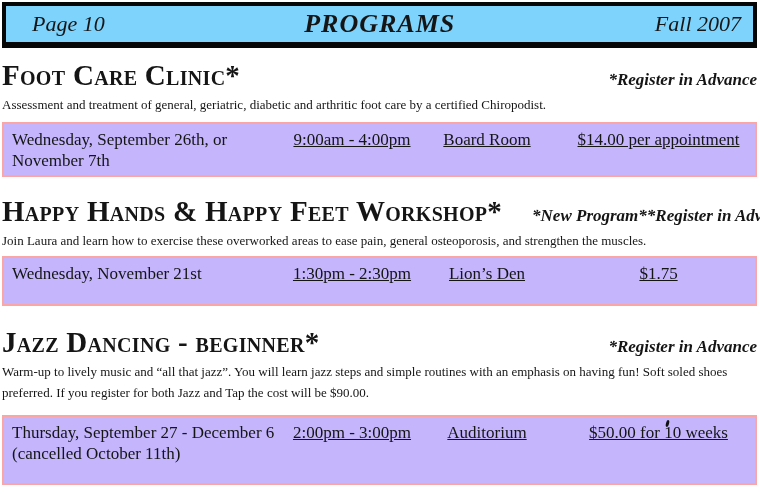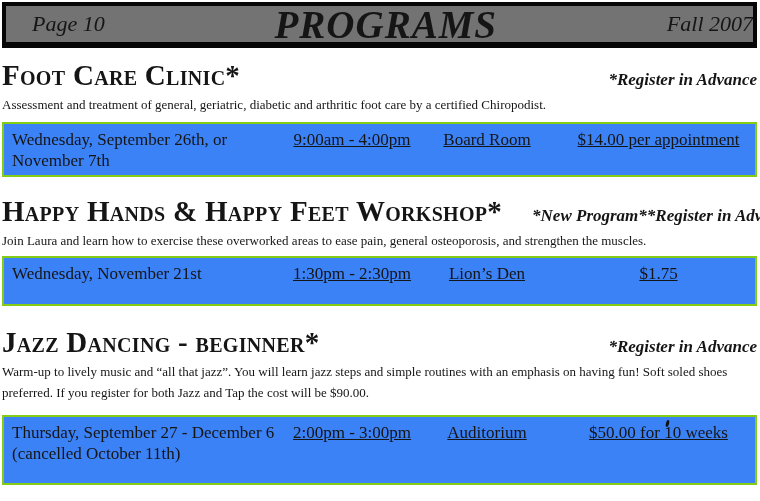--- a/index.html
+++ b/index.html
@@ -12,30 +12,30 @@
   }
 
   
   .header-box {
     margin: 2px 3px 0 2px;
     height: 46px;
     border: 4px solid #060606;
     border-bottom-width: 6px;
     display: flex;
     align-items: center;
-    background: #737373;
+    background: #7dd3fc;
   }
   .page-label { font-style: italic; font-size: 22px; margin-left: 26px; white-space: nowrap; }
   .masthead {
     flex: 1; text-align: center;
     font-weight: bold; font-style: italic;
-    font-size: 39px; letter-spacing: 1px;
+    font-size: 26px; letter-spacing: 1px;
     white-space: nowrap;
   }
-  .issue { font-style: italic; font-size: 22px; white-space: nowrap; }
+  .issue { font-style: italic; font-size: 22px; margin-right: 12px; white-space: nowrap; }
 
   
   .section { margin: 0 3px 0 2px; }
   .section.s1 { margin-top: 11px; }
   .section.s2 { margin-top: 18px; }
   .section.s3 { margin-top: 20px; }
 
   .prog-head { display: flex; align-items: baseline; }
   .prog-title {
     font-size: 29px; font-weight: bold;
@@ -45,25 +45,25 @@
   .badge { font-size: 17px; font-weight: bold; font-style: italic; white-space: nowrap; }
   .badge.mid { margin-left: 30px; }
   .badge.right { margin-left: auto; }
 
   .desc { font-size: 13px; line-height: 21px; margin-top: 2px; max-width: 752px; }
 
   
   .sched {
     display: grid;
     grid-template-columns: 288px 120px 150px 1fr;
-    border: 2px solid #84cc16;
+    border: 2px solid #fca5a5;
     font-size: 17px; line-height: 21px;
     padding-top: 5px;
     align-items: start;
-    background: #3b82f6;
+    background: #c4b5fd;
   }
   .sched.t1 { height: 55px; margin-top: 7px; }
   .sched.t2 { height: 50px; margin-top: 5px; }
   .sched.t3 { height: 70px; margin-top: 12px; }
   .sched .c1 { padding-left: 8px; padding-right: 4px; }
   .sched .c2, .sched .c3, .sched .c4 { text-align: center; white-space: nowrap; text-decoration: underline; }
 
   
   .speck {
     position: absolute; left: 666px; top: 420px;

